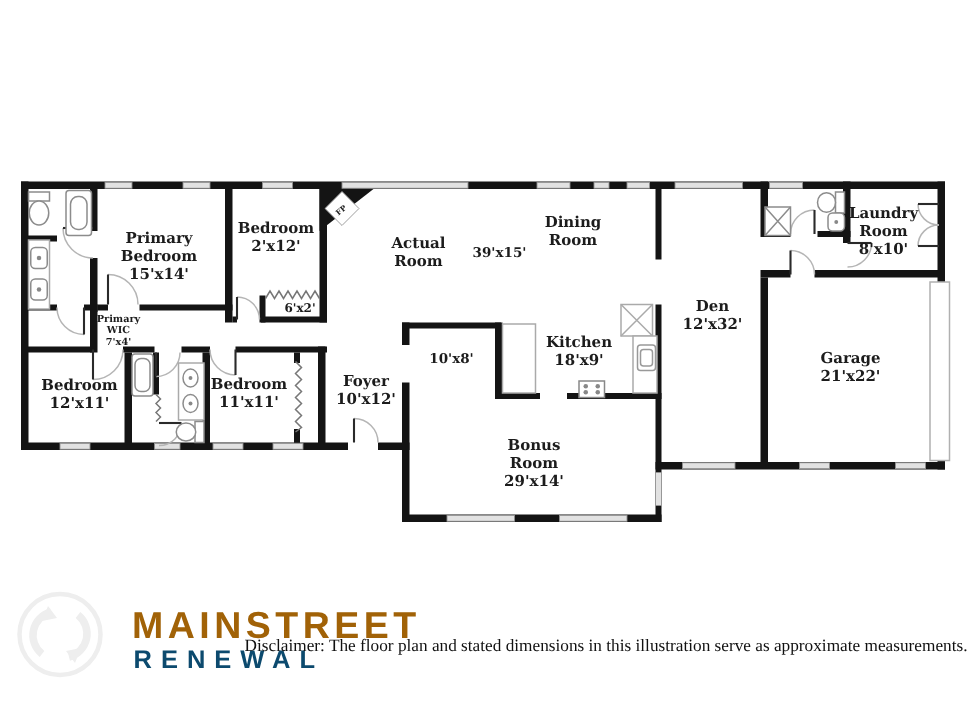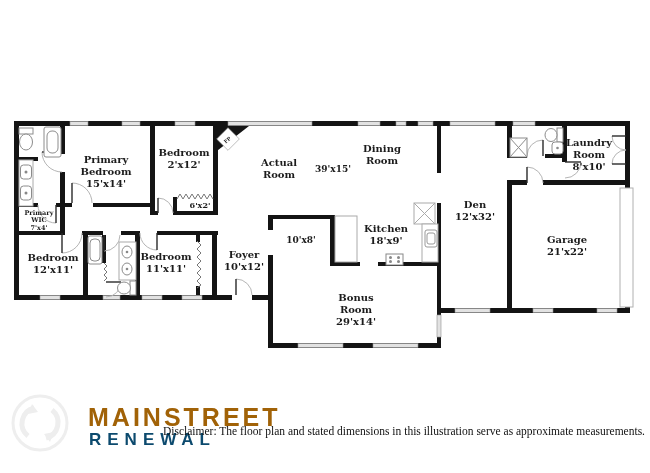--- a/index.html
+++ b/index.html
@@ -2,21 +2,21 @@
 <html><head>
 <meta charset="utf-8">
 <style>
   html,body{margin:0;padding:0;background:#fff;}
   #canvas{position:relative;width:650px;height:473px;background:#fff;overflow:hidden;
           font-family:"DejaVu Serif",serif;}
   #plan-svg{position:absolute;left:0;top:0;}
   .rlabel{position:absolute;transform:translate(-50%,-50%);text-align:center;
           font-weight:bold;font-size:10px;line-height:1.18;color:#1c1c1c;letter-spacing:0;}
   .rlabel .nm,.rlabel .dm{display:block;}
-  .rlabel.tiny{font-size:6.5px;line-height:1.15;}
+  .rlabel.tiny{font-size:6.5px;line-height:1.15;margin-left:40px;}
   .dimlabel{position:absolute;transform:translate(-50%,-50%);font-weight:bold;
             font-size:9px;color:#1c1c1c;white-space:nowrap;}
   #watermark-text1{position:absolute;left:88px;top:403px;font-family:"Liberation Sans",sans-serif;
       font-weight:bold;font-size:25px;letter-spacing:3px;color:#a16207;}
   #watermark-text2{position:absolute;left:89px;top:430px;font-family:"Liberation Sans",sans-serif;
       font-weight:bold;font-size:17px;letter-spacing:6px;color:#0c4a6e;}
   #disclaimer{position:absolute;left:85px;top:424px;width:560px;text-align:right;
       font-family:"Liberation Serif",serif;font-size:11.5px;line-height:1.22;color:#111;}
 </style>
 </head>

